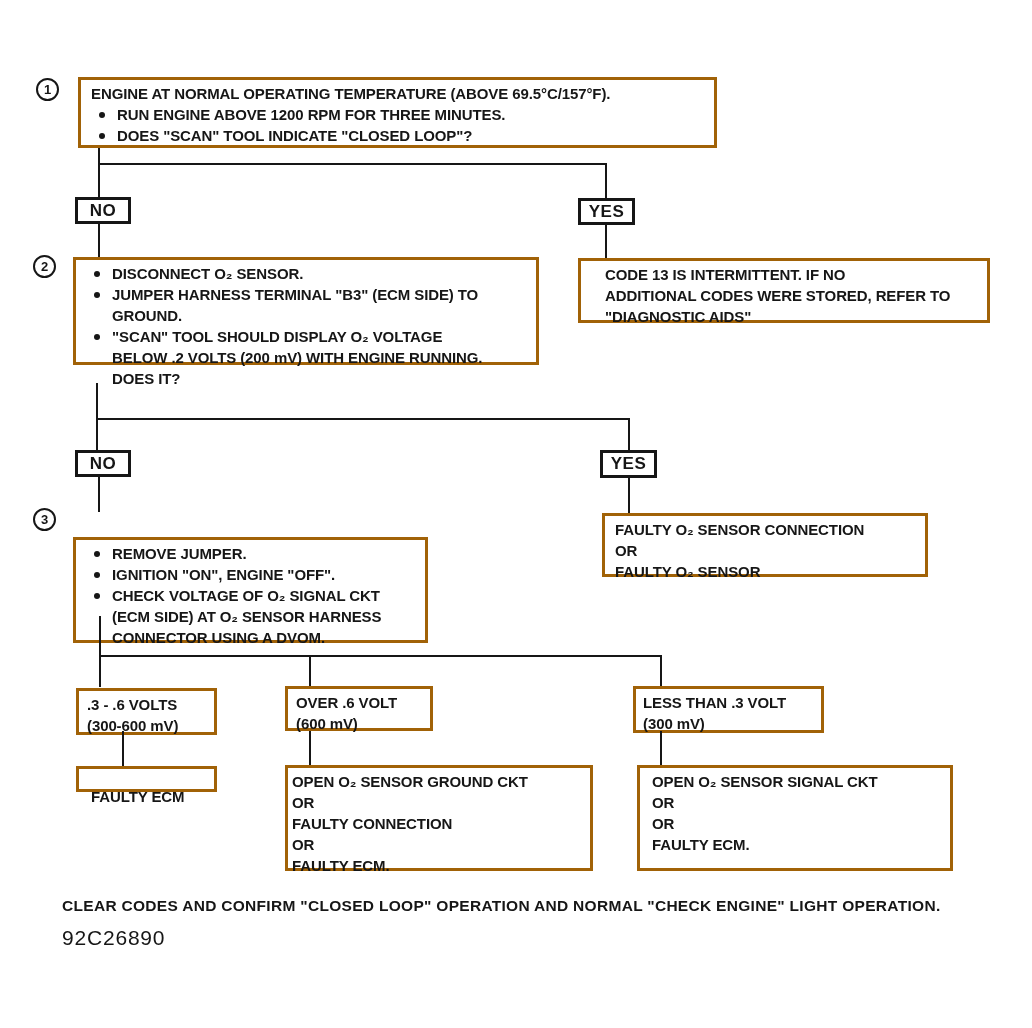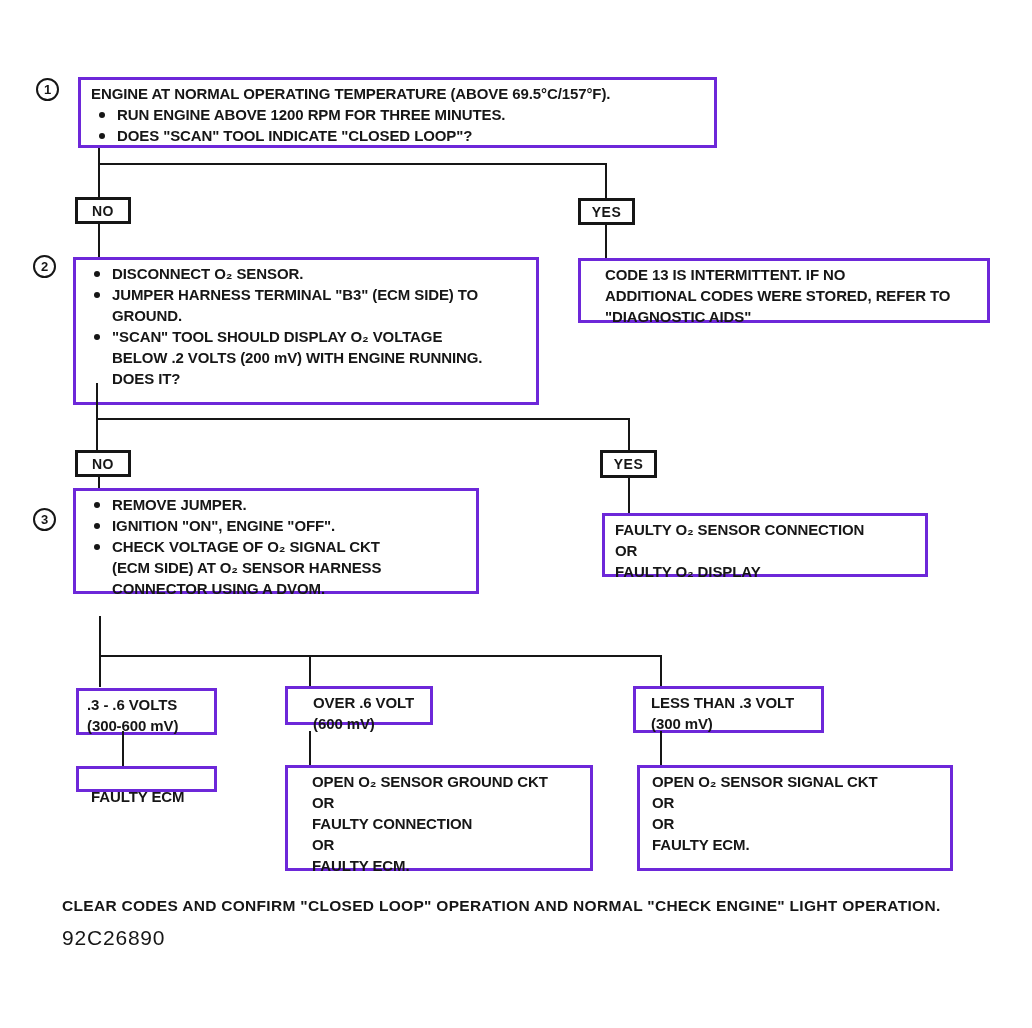--- a/index.html
+++ b/index.html
@@ -2,31 +2,31 @@
 <html><head>
 <meta charset="utf-8">
 <style>
   html,body{margin:0;padding:0;background:#ffffff;}
   .page{
     position:relative;width:1032px;height:1028px;background:#ffffff;
     font-family:"Liberation Sans","DejaVu Sans",sans-serif;color:#161616;
     overflow:hidden;
   }
   .box{
-    position:absolute;border:3px solid #6d28d9;background:#fff;box-sizing:border-box;
+    position:absolute;border:3px solid #a16207;background:#fff;box-sizing:border-box;
     font-size:15px;font-weight:700;line-height:21px;letter-spacing:-0.1px;
     padding:3px 6px 3px 10px;
   }
   .row{display:flex;align-items:flex-start;}
   .dot{width:6px;height:6px;border-radius:50%;background:#161616;margin:8px 12px 0 8px;flex:none;}
   .cont{padding-left:26px;}
   .tag{
     position:absolute;border:3px solid #161616;background:#fff;box-sizing:border-box;
     display:flex;align-items:center;justify-content:center;
-    font-size:14px;font-weight:700;letter-spacing:0.5px;
+    font-size:17px;font-weight:700;letter-spacing:0.5px;
   }
   .vl,.hl{position:absolute;background:#161616;}
   .vl{width:2px;}
   .hl{height:2px;}
   .circ{
     position:absolute;width:23px;height:23px;border:2.5px solid #161616;border-radius:50%;
     box-sizing:border-box;display:flex;align-items:center;justify-content:center;
     font-size:13px;font-weight:700;background:#fff;
   }
   .footer-note{
@@ -70,21 +70,21 @@
   <div class="tag" style="left:578px;top:198px;width:57px;height:27px;">
     <span>YES</span>
   </div>
 
   <div class="vl" style="left:98px;top:223px;height:35px;"></div>
   <div class="vl" style="left:605px;top:224px;height:34px;"></div>
 
   <div class="circ" style="left:33px;top:255px;">
     <span>2</span>
   </div>
-  <div class="box" style="left:73px;top:257px;width:466px;height:148px;">
+  <div class="box" style="left:73px;top:257px;width:466px;height:108px;">
     <div class="row">
       <span class="dot"></span>
       <span>DISCONNECT O₂ SENSOR.</span>
     </div>
     <div class="row">
       <span class="dot"></span>
       <span>JUMPER HARNESS TERMINAL "B3" (ECM SIDE) TO</span>
     </div>
     <div class="row cont">
       <span>GROUND.</span>
@@ -124,21 +124,21 @@
   <div class="tag" style="left:600px;top:450px;width:57px;height:28px;">
     <span>YES</span>
   </div>
 
   <div class="vl" style="left:98px;top:476px;height:36px;"></div>
   <div class="vl" style="left:628px;top:477px;height:36px;"></div>
 
   <div class="circ" style="left:33px;top:508px;">
     <span>3</span>
   </div>
-  <div class="box" style="left:73px;top:488px;width:406px;height:106px;">
+  <div class="box" style="left:73px;top:537px;width:355px;height:106px;">
     <div class="row">
       <span class="dot"></span>
       <span>REMOVE JUMPER.</span>
     </div>
     <div class="row">
       <span class="dot"></span>
       <span>IGNITION "ON", ENGINE "OFF".</span>
     </div>
     <div class="row">
       <span class="dot"></span>
@@ -153,64 +153,64 @@
   </div>
 
   <div class="box" style="left:602px;top:513px;width:326px;height:64px;">
     <div class="row">
       <span>FAULTY O₂ SENSOR CONNECTION</span>
     </div>
     <div class="row">
       <span>OR</span>
     </div>
     <div class="row">
-      <span>FAULTY O₂ DISPLAY</span>
+      <span>FAULTY O₂ SENSOR</span>
     </div>
   </div>
 
   <div class="vl" style="left:99px;top:616px;height:40px;"></div>
   <div class="hl" style="left:99px;top:655px;width:563px;"></div>
   <div class="vl" style="left:99px;top:655px;height:32px;"></div>
   <div class="vl" style="left:309px;top:655px;height:32px;"></div>
   <div class="vl" style="left:660px;top:655px;height:32px;"></div>
 
   <div class="box" style="left:76px;top:679px;width:141px;height:47px;padding-left:8px;margin-top:9px;">
     <div class="row">
       <span>.3 - .6 VOLTS</span>
     </div>
     <div class="row">
       <span>(300-600 mV)</span>
     </div>
   </div>
-  <div class="box" style="left:285px;top:686px;width:148px;height:39px;padding-left:25px;">
+  <div class="box" style="left:285px;top:686px;width:148px;height:45px;padding-left:8px;">
     <div class="row">
       <span>OVER .6 VOLT</span>
     </div>
     <div class="row">
       <span>(600 mV)</span>
     </div>
   </div>
-  <div class="box" style="left:633px;top:686px;width:191px;height:47px;padding-left:15px;">
+  <div class="box" style="left:633px;top:686px;width:191px;height:47px;padding-left:7px;">
     <div class="row">
       <span>LESS THAN .3 VOLT</span>
     </div>
     <div class="row">
       <span>(300 mV)</span>
     </div>
   </div>
 
   <div class="vl" style="left:122px;top:731px;height:35px;"></div>
   <div class="vl" style="left:309px;top:731px;height:35px;"></div>
   <div class="vl" style="left:660px;top:731px;height:35px;"></div>
 
   <div class="box" style="left:76px;top:766px;width:141px;height:26px;padding:18px 0 0 12px;line-height:20px;">
     <span>FAULTY ECM</span>
   </div>
 
-  <div class="box" style="left:285px;top:765px;width:308px;height:106px;padding-left:24px;">
+  <div class="box" style="left:285px;top:765px;width:308px;height:106px;padding-left:4px;">
     <div class="row">
       <span>OPEN O₂ SENSOR GROUND CKT</span>
     </div>
     <div class="row">
       <span>OR</span>
     </div>
     <div class="row">
       <span>FAULTY CONNECTION</span>
     </div>
     <div class="row">

